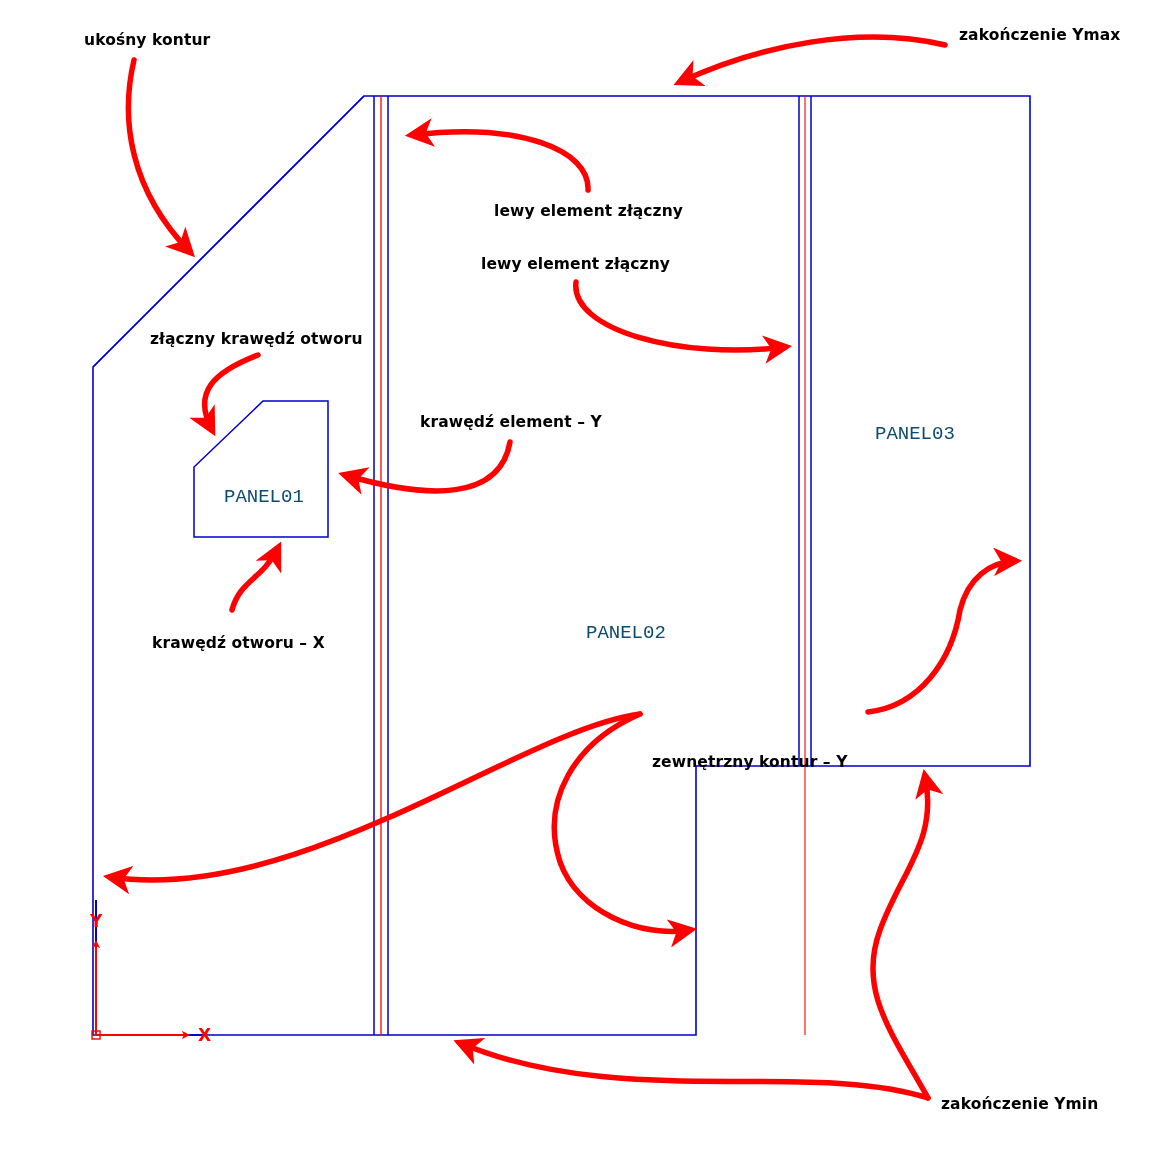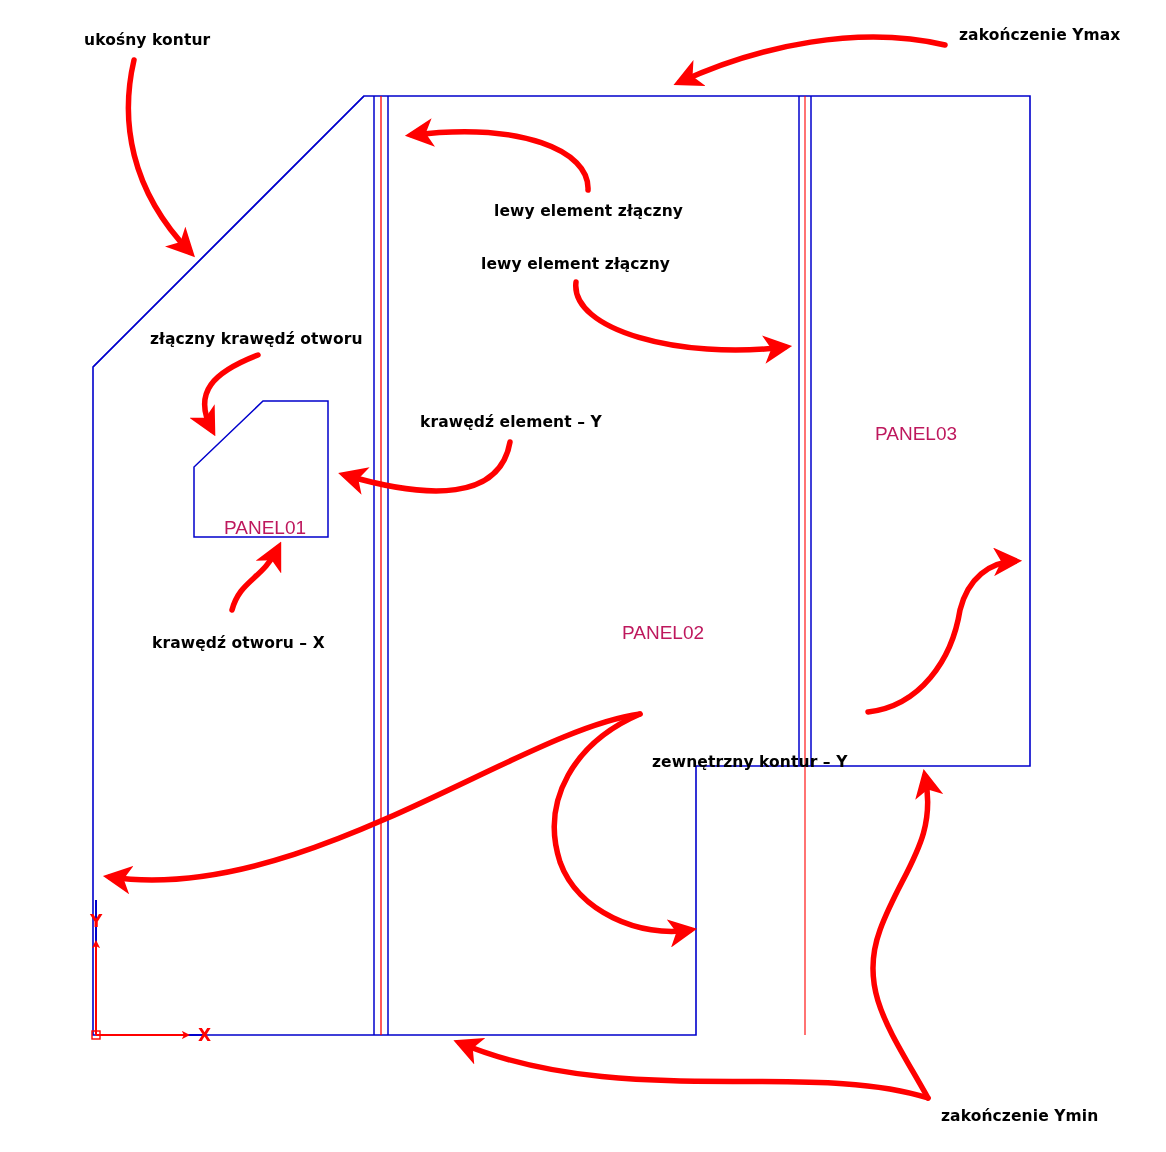--- a/index.html
+++ b/index.html
@@ -27,24 +27,24 @@
     position: absolute;
     font-family: "DejaVu Sans", "Liberation Sans", sans-serif;
     font-size: 15.5px;
     font-weight: bold;
     color: #000000;
     white-space: nowrap;
     letter-spacing: 0.1px;
   }
   .panel-label {
     position: absolute;
-    font-family: Liberation Sans, sans-serif;
+    font-family: Liberation Mono, monospace;
     font-size: 19px;
     font-weight: normal;
-    color: #be185d;
+    color: #0c4a6e;
     white-space: nowrap;
   }
   .axis-label {
     position: absolute;
     font-family: "DejaVu Sans", "Liberation Sans", sans-serif;
     font-size: 17px;
     font-weight: bold;
     color: #ff0000;
     white-space: nowrap;
   }
@@ -138,25 +138,25 @@
   <div class="anno-label" style="left:481px; top:255px;">lewy element złączny</div>
 
   <div class="anno-label" style="left:150px; top:330px;">złączny krawędź otworu</div>
 
   <div class="anno-label" style="left:420px; top:413px;">krawędź element – Y</div>
 
   <div class="anno-label" style="left:152px; top:634px;text-align:center;">krawędź otworu – X</div>
 
   <div class="anno-label" style="left:652px; top:705px;margin-top:48px;">zewnętrzny kontur – Y</div>
 
-  <div class="anno-label" style="left:941px; top:1095px;margin-top:12px;">zakończenie Ymin</div>
+  <div class="anno-label" style="left:941px; top:1095px;">zakończenie Ymin</div>
 
-  <div class="panel-label" style="left:224px; top:517px;">PANEL01</div>
+  <div class="panel-label" style="left:224px; top:486px;">PANEL01</div>
 
-  <div class="panel-label" style="left:586px; top:622px;margin-left:36px;">PANEL02</div>
+  <div class="panel-label" style="left:586px; top:622px;">PANEL02</div>
 
   <div class="panel-label" style="left:875px; top:423px;">PANEL03</div>
 
   <div class="axis-label" style="left:90px; top:911px;">Y</div>
 
   <div class="axis-label" style="left:198px; top:1025px;">X</div>
 
 </div>
 
 </body></html>

